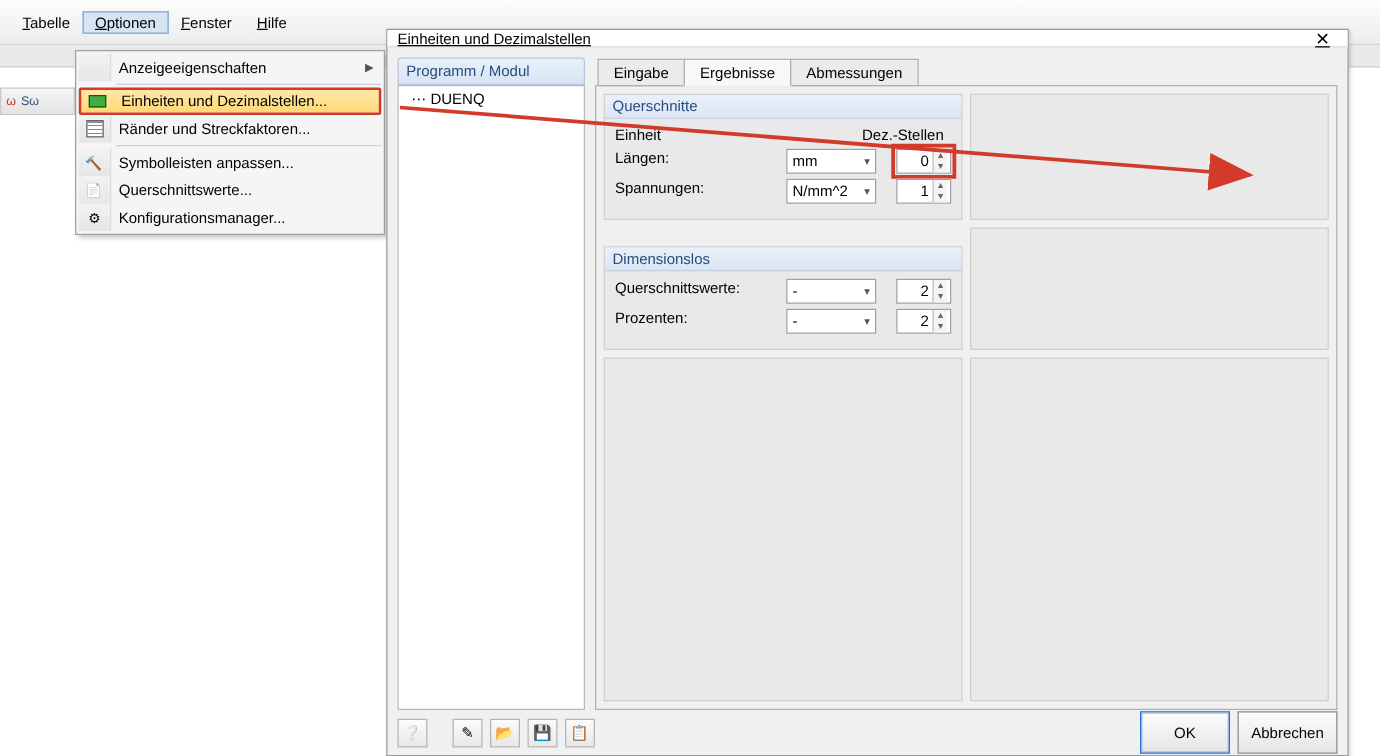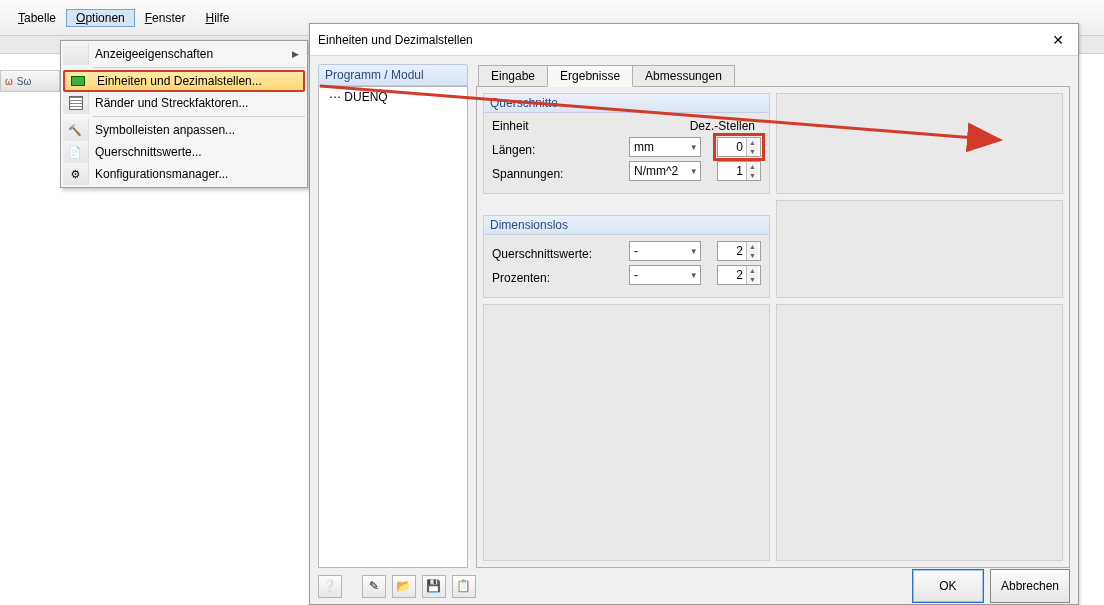--- a/index.html
+++ b/index.html
@@ -110,26 +110,27 @@
     left: 309px;
     width: 770px;
     height: 582px;
     background: #f0f0f0;
     border: 1px solid #9a9a9a;
     box-shadow: 1px 1px 3px rgba(0,0,0,0.2);
     display: flex;
     flex-direction: column;
   }
   .titlebar {
-    height: 32px;
+    height: 14px;
     background: #fff;
     border-bottom: 1px solid #d8d8d8;
     display: flex;
     align-items: center;
     padding-left: 8px;
+    text-decoration: underline;
   }
   .titlebar .title { flex: 1; }
   .titlebar .close {
     width: 40px;
     text-align: center;
     font-size: 14px;
     cursor: default;
   }
   .dialog-body {
     flex: 1;
@@ -208,21 +209,21 @@
   }
   .hdr-row {
     display: flex;
     justify-content: space-between;
     gap: 28px;
     margin-bottom: 4px;
     padding-right: 6px;
   }
   .form-row {
     display: flex;
-    align-items: flex-end;
+    align-items: flex-start;
     margin-bottom: 4px;
   }
   .form-row .lbl { flex: 1; }
   .sel {
     width: 72px;
     height: 20px;
     background: #fff;
     border: 1px solid #a0a0a0;
     display: flex;
     align-items: center;

